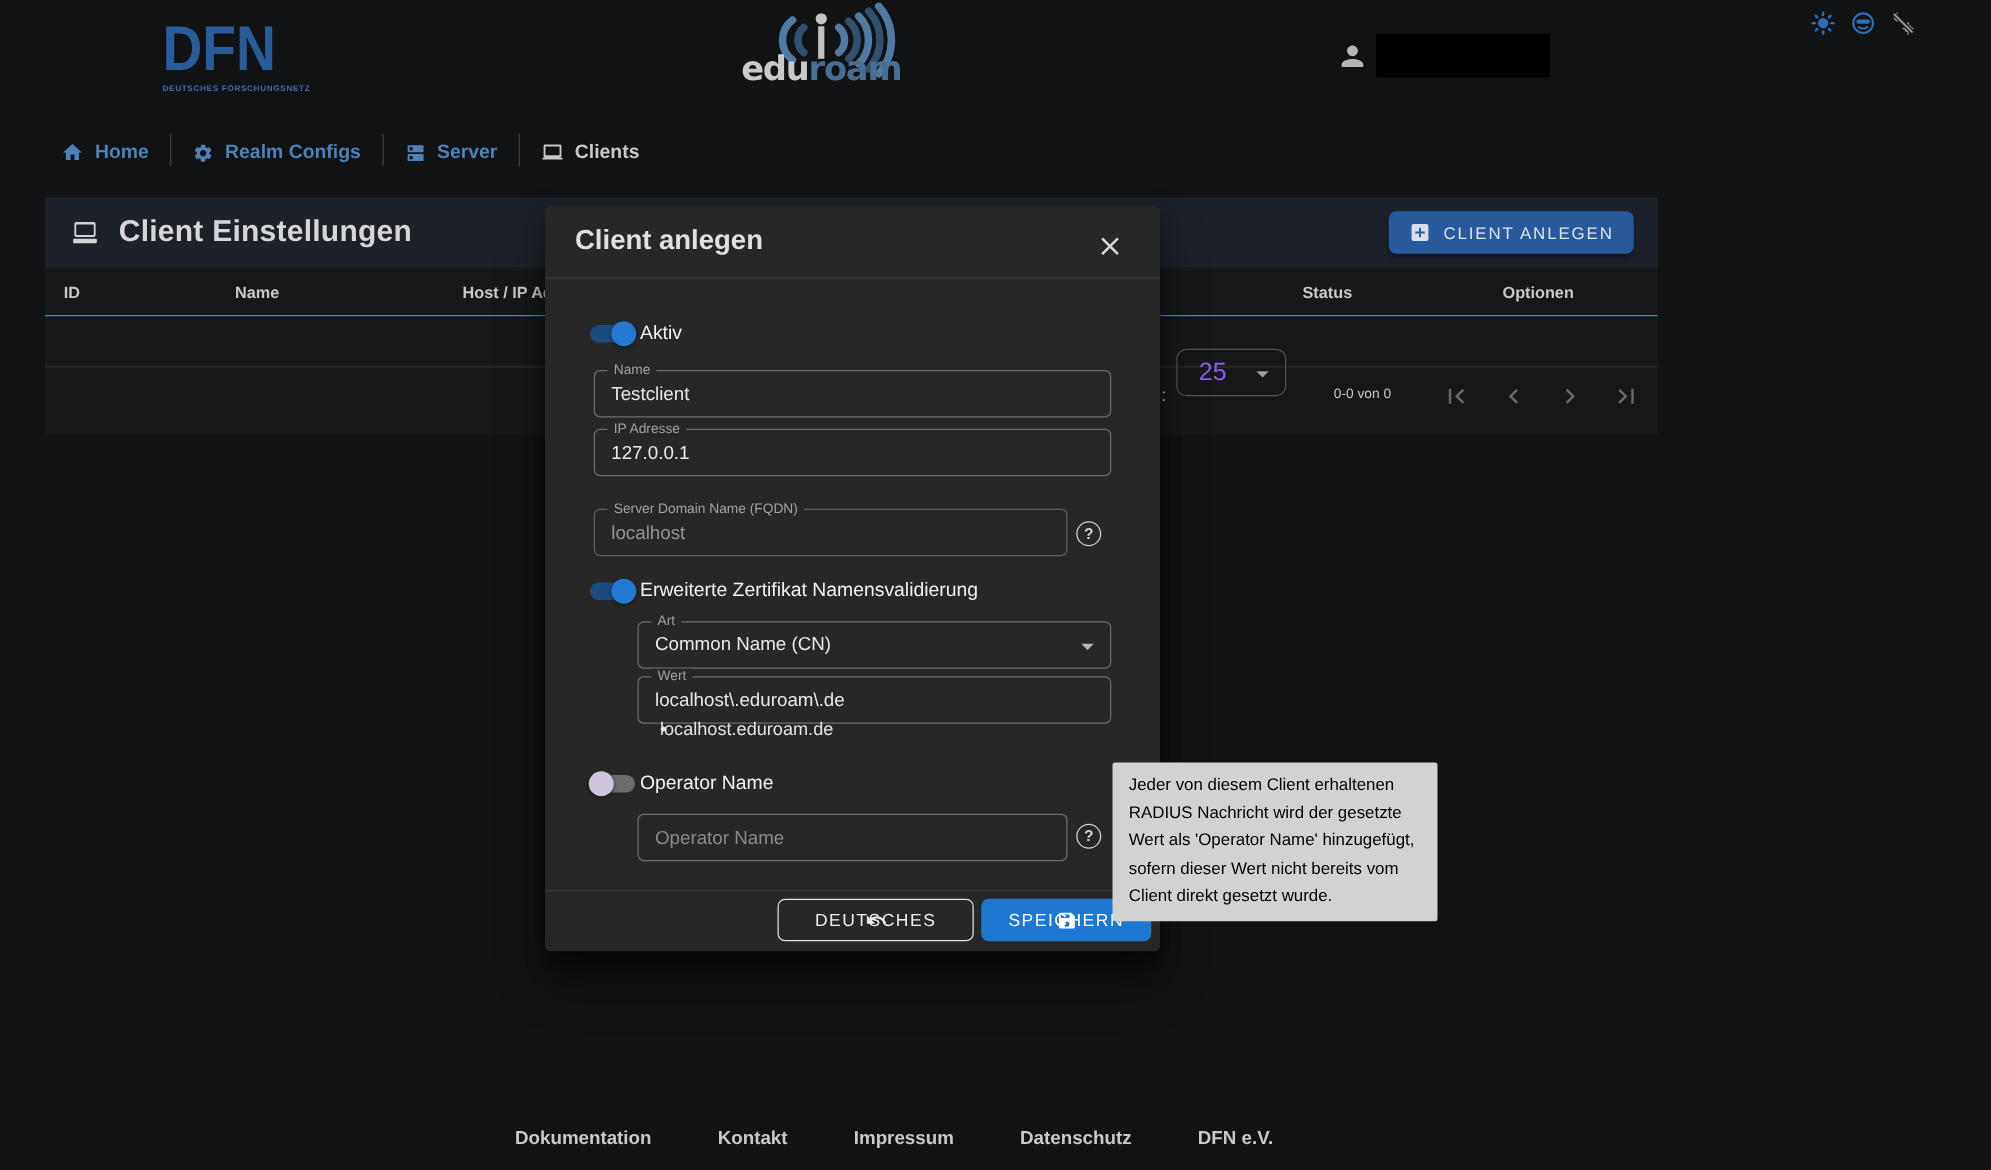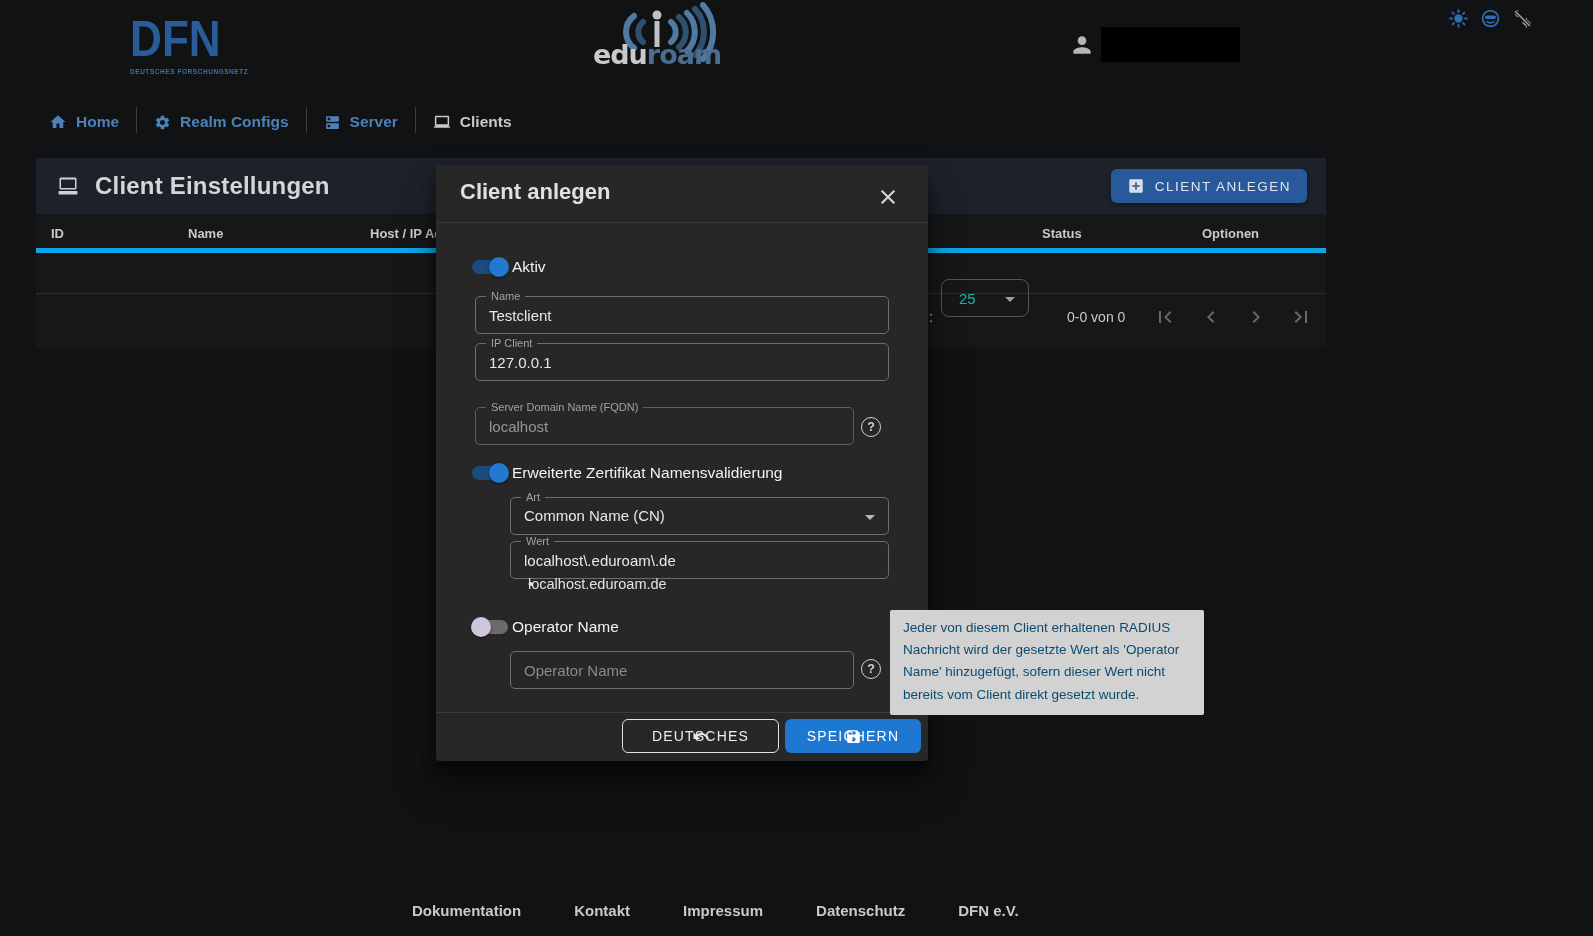--- a/index.html
+++ b/index.html
@@ -28,29 +28,29 @@
   .nav-item { display:flex; align-items:center; gap:9px; color:#4d82b8; font-weight:bold; font-size:15.5px; padding:0 17px; cursor:pointer; height:30px; }
   .nav-item:first-child { padding-left:0; }
   .nav-item.active { color:#c9c9c9; }
   .nav-sep { width:1px; height:26px; background:#3c3c3c; }
 
   
   .card { left:36px; top:158px; width:1290px; height:190px; background:#151719; }
   .card-head { height:56px; background:#1d2129; display:flex; align-items:center; padding:0 19px; }
   .card-title { margin-left:14px; font-size:24px; color:#d6d6d6; letter-spacing:.2px; }
   .create-btn { margin-left:auto; height:34px; background:#27599b; border:none; border-radius:6px; display:flex; align-items:center; gap:10px; padding:0 16px; color:#dde6f0; font-size:13.5px; letter-spacing:1.5px; cursor:pointer; font-family:inherit; box-shadow:0 2px 4px rgba(0,0,0,.35); }
-  .thead { position:relative; height:39px; border-bottom:5px solid #0ea5e9; }
+  .thead { position:relative; height:39px; border-bottom:1px solid #0ea5e9; }
   .th { position:absolute; top:12px; font-size:13px; font-weight:bold; color:#c9c9c9; white-space:nowrap; }
   .empty-row { height:41px; border-bottom:1px solid #2c2c2c; }
   .pager { position:relative; height:53px; }
   .pager-frag { position:absolute; left:893px; top:15px; font-size:14.5px; color:#c9c9c9; }
   .rows-select { position:absolute; left:905px; top:-15px; width:88px; height:38px; border:1px solid #555; border-radius:8px; display:flex; align-items:center; padding-left:17px; cursor:pointer; }
-  .rows-select .val { font-size:15px; color:#14b8a6; }
+  .rows-select .val { font-size:20px; color:#8b5cf6; }
   .rows-select svg { position:absolute; right:6px; top:7px; }
-  .range-label { position:absolute; left:1031px; top:15px; font-size:14px; color:#c9c9c9; }
+  .range-label { position:absolute; left:1031px; top:15px; font-size:11px; color:#c9c9c9; }
   .pg-btn { position:absolute; top:11px; width:24px; height:24px; display:flex; align-items:center; justify-content:center; cursor:default; }
 
   
   .modal { left:436px; top:165px; width:492px; height:596px; background:#272727; border-radius:4px; z-index:10; box-shadow:0 11px 15px rgba(0,0,0,.45), 0 24px 38px rgba(0,0,0,.35); }
   .modal * { position:absolute; }
   .modal-title { left:24px; top:14px; font-size:22px; color:#e0e0e0; }
   .modal-close { left:440px; top:20px; width:24px; height:24px; cursor:pointer; }
   .mdivider { left:0; right:0; height:1px; background:#3a3a3a; }
   .switch { width:36px; height:14px; border-radius:8px; cursor:pointer; }
   .switch .knob { top:-3px; width:20px; height:20px; border-radius:50%; box-shadow:0 1px 3px rgba(0,0,0,.5); }
@@ -68,21 +68,21 @@
   .sel-value { position:static; display:block; line-height:36px; padding:0 13px; font-size:15px; color:#e8e8e8; }
   .sel-caret { right:6px; top:7px; }
   .help { width:20px; height:20px; border-radius:50%; border:1.5px solid #d2d2d2; color:#d2d2d2; font-size:12.5px; display:flex; align-items:center; justify-content:center; font-weight:bold; cursor:pointer; }
   .bullet-row { display:flex; position:absolute; gap:12px; font-size:14.5px; color:#e3e3e3; align-items:center; }
   .btn-discard { left:186px; top:554px; width:157px; height:34px; background:transparent; border:1px solid #e2e2e2; border-radius:6px; display:flex; align-items:center; justify-content:center; gap:10px; color:#ededed; font-size:14px; letter-spacing:1.2px; cursor:pointer; font-family:inherit; }
   .btn-save { left:349px; top:554px; width:136px; height:34px; background:#1e78d2; border:none; border-radius:6px; display:flex; align-items:center; justify-content:center; gap:9px; color:#fff; font-size:14px; letter-spacing:1.2px; cursor:pointer; font-family:inherit; }
   .btn-discard svg, .btn-save svg { position:static; }
   .btn-discard span, .btn-save span, .tog-label, .modal-title, .bullet-row { user-select:none; }
 
   
-  .tooltip { left:890px; top:610px; width:314px; background:#d2d2d2; color:#0c4a6e; font-size:13.5px; line-height:22.2px; padding:7px 13px 9px 13px; border-radius:2px; z-index:20; }
+  .tooltip { left:890px; top:610px; width:260px; background:#d2d2d2; color:#000000; font-size:13.5px; line-height:22.2px; padding:7px 13px 9px 13px; border-radius:2px; z-index:20; }
 
   
   .footer { left:412px; top:902px; display:flex; gap:53px; }
   .footer a { color:#c9c9c9; font-weight:bold; font-size:15px; text-decoration:none; cursor:pointer; white-space:nowrap; }
 </style>
 </head>
 <body>
 
 <div class="abs dfn-logo">
   <div class="dfn-title">DFN</div>
@@ -248,21 +248,21 @@
       <span class="knob"></span>
     </div>
   <span class="tog-label" style="left:76px; top:93px">Aktiv</span>
 
   <div class="tfield" style="left:39px; top:131px; width:414px">
     <span class="lbl">Name</span>
     <input type="text" value="Testclient" style="">
   </div>
 
   <div class="tfield" style="left:39px; top:178px; width:414px">
-    <span class="lbl">IP Client</span>
+    <span class="lbl">IP Adresse</span>
     <input type="text" value="127.0.0.1" style="">
   </div>
 
   <div class="tfield disabled" style="left:39px; top:242px; width:379px">
     <span class="lbl">Server Domain Name (FQDN)</span>
     <input type="text" disabled="" value="localhost" style="">
   </div>
   <div class="help" style="left:425px; top:252px">?</div>
 
   <div class="switch on" style="left:36px; top:301px">

